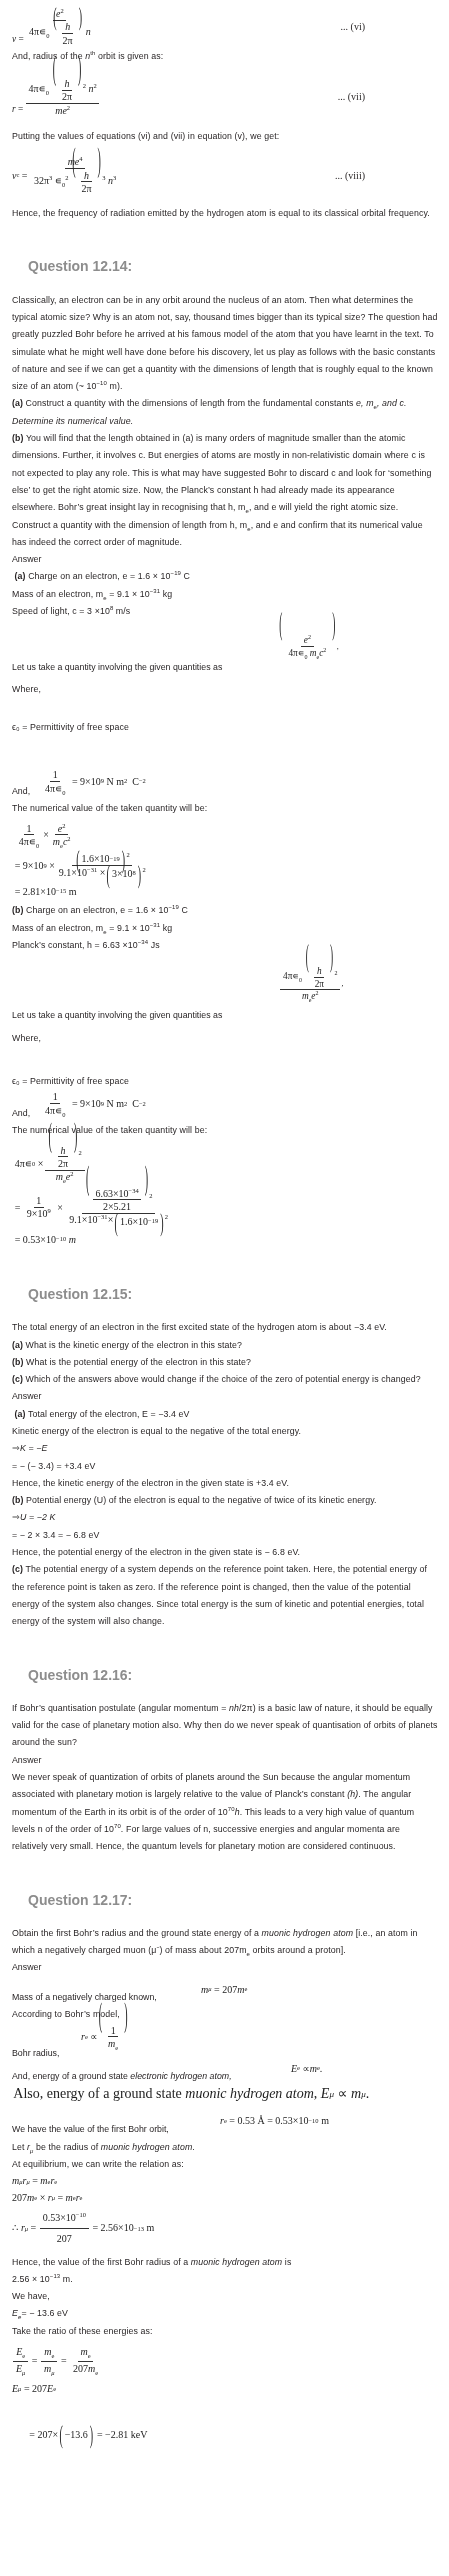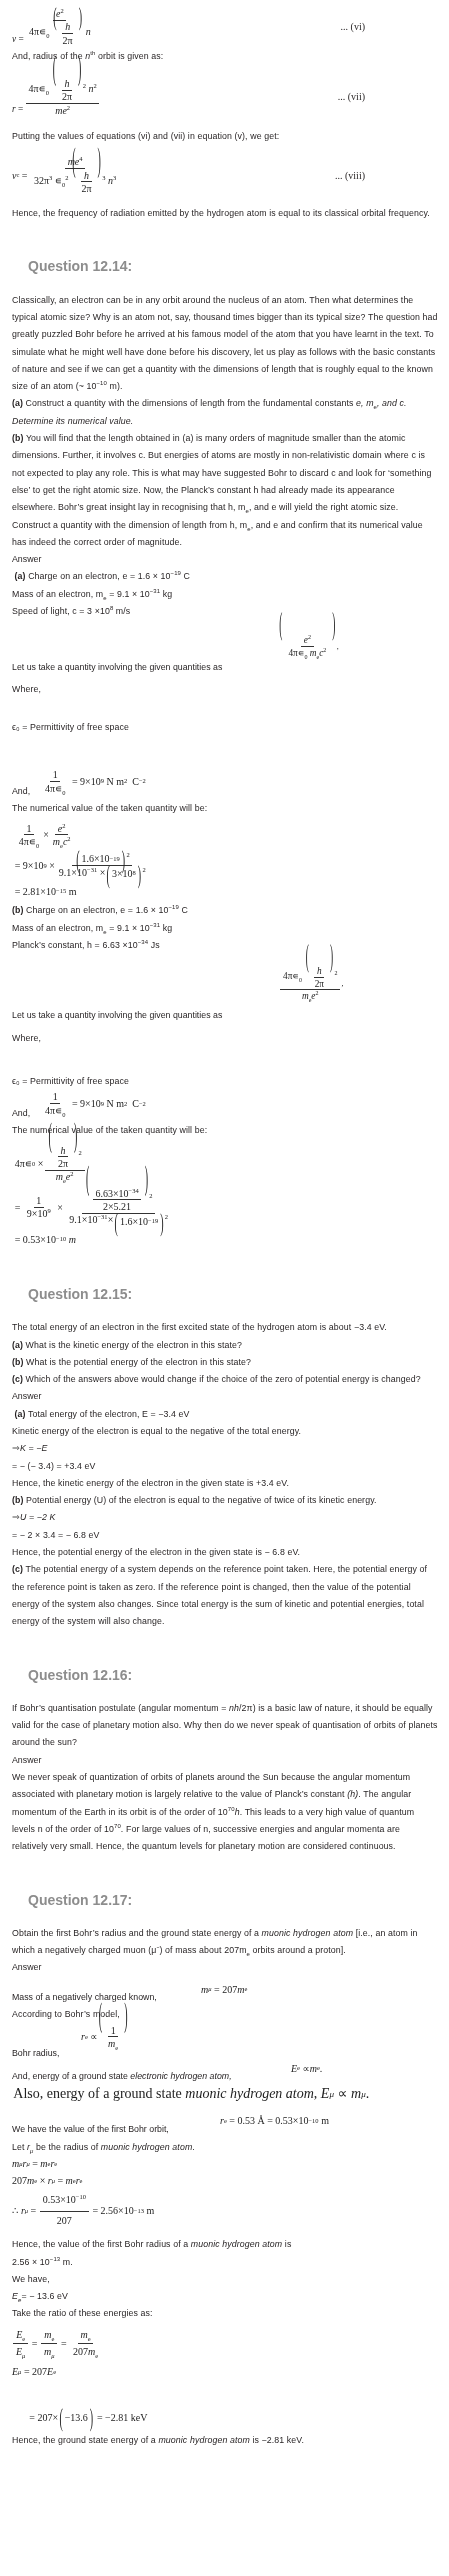--- a/index.html
+++ b/index.html
@@ -580,20 +580,21 @@
       <span class="math" style="font-size:10px;">
         <span class="v">r</span><span class="msub">e</span>&nbsp;=&nbsp;0.53&nbsp;<span class="up">Å</span>&nbsp;=&nbsp;0.53×10<span class="msup">−10</span>&nbsp;<span class="up">m</span>
       </span>
     </div>
   </div>
 
   <p class="para">
     <span>Let </span><i class="it">r<sub>μ</sub></i><span> be the radius of </span><i class="it">muonic hydrogen atom</i><span>.</span>
   </p>
 
+  <p class="para">At equilibrium, we can write the relation as:</p>
 
   <div style="line-height:14.6px;">
     <span class="math" style="font-size:10px;"><span class="v">m</span><span class="msub"><i>μ</i></span><span class="v">r</span><span class="msub"><i>μ</i></span>&nbsp;=&nbsp;<span class="v">m</span><span class="msub">e</span><span class="v">r</span><span class="msub">e</span></span>
   </div>
   <div style="line-height:16px;">
     <span class="math" style="font-size:10px;">207<span class="v">m</span><span class="msub">e</span>&nbsp;×&nbsp;<span class="v">r</span><span class="msub"><i>μ</i></span>&nbsp;=&nbsp;<span class="v">m</span><span class="msub">e</span><span class="v">r</span><span class="msub">e</span></span>
   </div>
 
   <div style="line-height:18.6px; padding-top:2.7px;">
     <span class="math" style="font-size:10px;">
@@ -650,18 +651,15 @@
       =&nbsp;207×<span class="paren">
           <span class="pl">(</span>
           <span class="pbody">−13.6</span>
           <span class="pr">)</span>
         </span>&nbsp;=&nbsp;−2.81&nbsp;<span class="up"><b style="font-weight:normal">keV</b></span>
     </span>
   </div>
 
   <div class="spacer-sm"></div>
 
-  <p class="para">
-    <span>Hence, the ground state energy of a </span><i class="it">muonic hydrogen atom</i><span> is −2.81 keV.</span>
-  </p>
 
 </div>
 
 
 </body></html>

